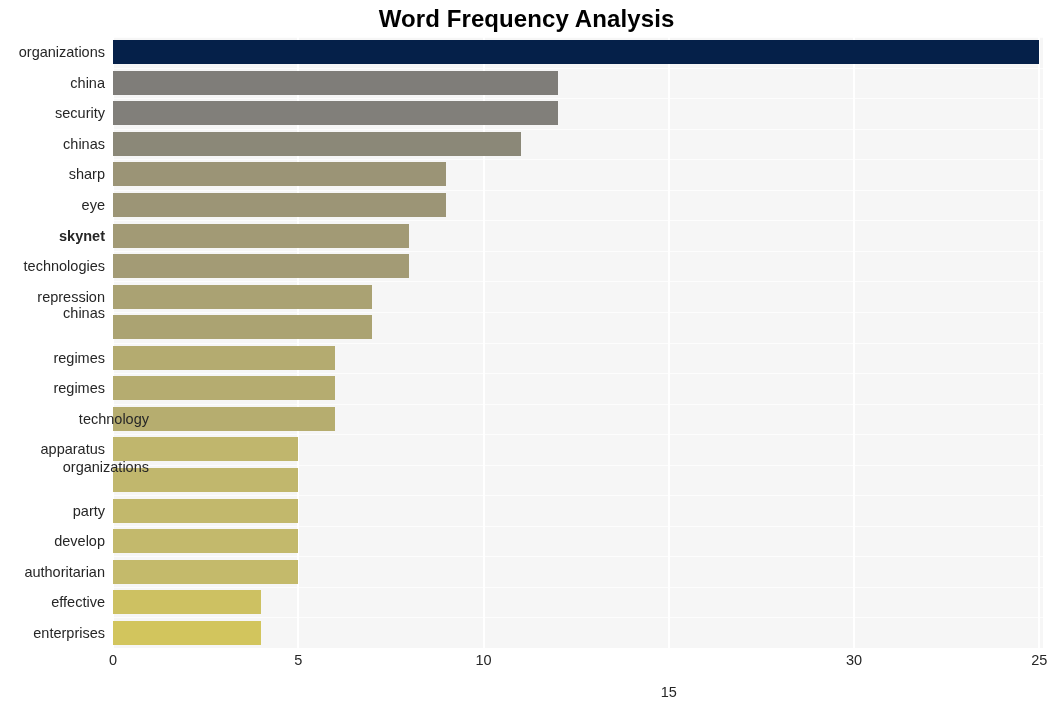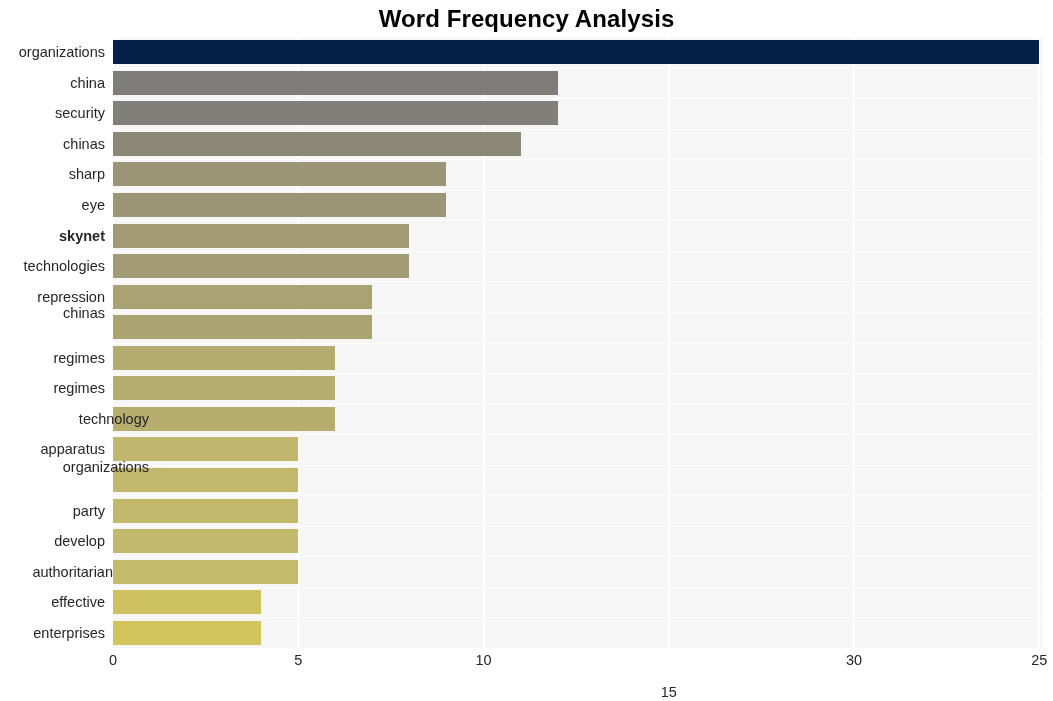--- a/index.html
+++ b/index.html
@@ -176,21 +176,21 @@
       <div class="ytick-wrap" style="top: 258.125px; text-align: right;">technologies</div>
       <div class="ytick-wrap" style="top: 288.675px;">repression</div>
       <div class="ytick-wrap" style="top: 305px;">chinas</div>
       <div class="ytick-wrap" style="top: 349.775px;">regimes</div>
       <div class="ytick-wrap" style="top: 380.325px;">regimes</div>
       <div class="ytick-wrap" style="top: 410.875px; padding-left: 44px;">technology</div>
       <div class="ytick-wrap" style="top: 441.425px;">apparatus</div>
       <div class="ytick-wrap" style="top: 459px; padding-left: 44px;">organizations</div>
       <div class="ytick-wrap" style="top: 502.525px;">party</div>
       <div class="ytick-wrap" style="top: 533.075px;">develop</div>
-      <div class="ytick-wrap" style="top: 563.625px; margin-left: 8px;">authoritarian</div>
+      <div class="ytick-wrap" style="top: 563.625px;">authoritarian</div>
       <div class="ytick-wrap" style="top: 594.175px;">effective</div>
       <div class="ytick-wrap" style="top: 624.725px; text-align: right;">enterprises</div>
     </div>
   <div id="xtick-labels">
       <div class="xtick" style="left: 93px;">0</div>
       <div class="xtick" style="left: 278.259px;">5</div>
       <div class="xtick" style="left: 463.518px;">10</div>
       <div class="xtick" style="left: 648.777px; margin-top: 32px;">15</div>
       <div class="xtick" style="left: 834.036px;">30</div>
       <div class="xtick" style="left: 1019.29px;">25</div>

